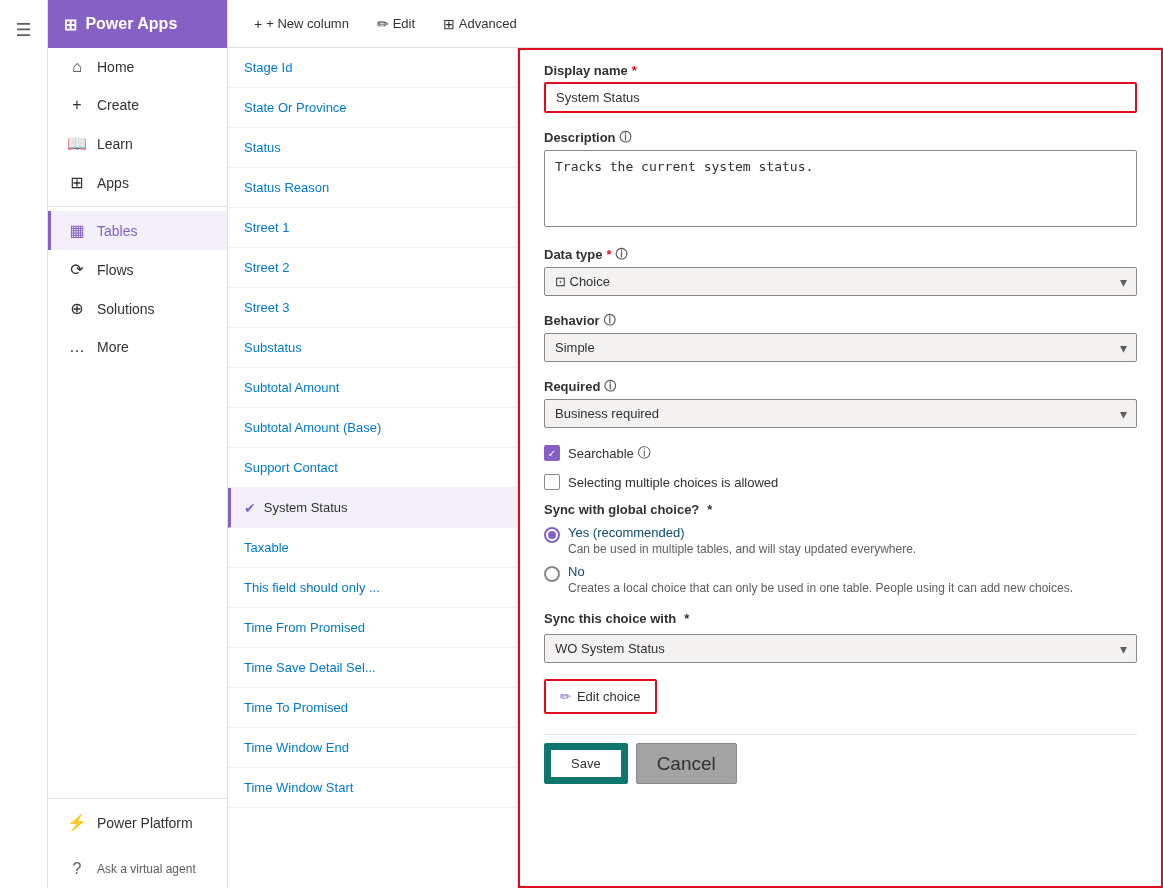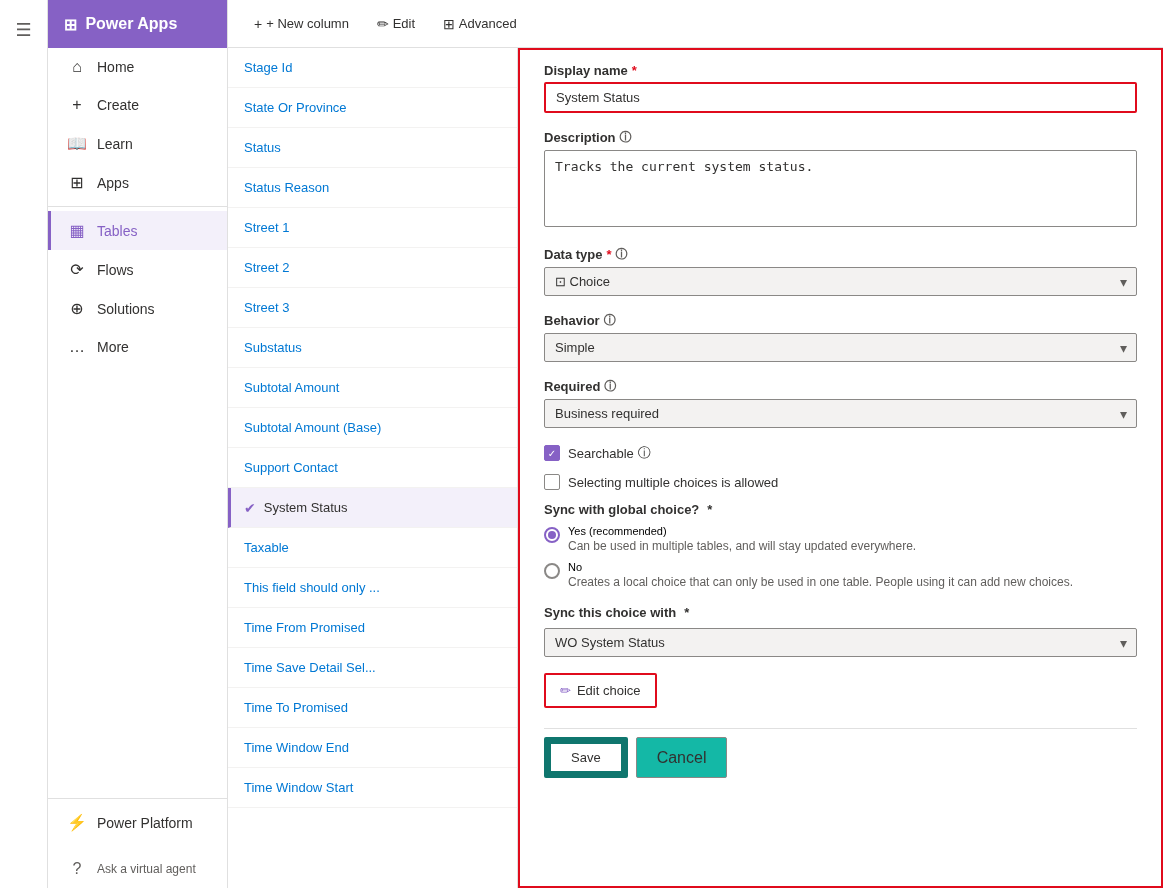--- a/index.html
+++ b/index.html
@@ -264,21 +264,21 @@
       flex-shrink: 0;
     }
     .radio-btn.selected::after {
       content: '';
       width: 8px;
       height: 8px;
       background: #8661c5;
       border-radius: 50%;
     }
     .radio-btn.unselected { border-color: #8a8886; }
-    .radio-label { font-size: 11px; color: #000000; }
+    .radio-label { font-size: 13px; color: #0c4a6e; }
     .radio-desc { font-size: 12px; color: #605e5c; margin-top: 2px; }
 
     .section-title {
       font-size: 13px;
       font-weight: 600;
       color: #323130;
       margin-bottom: 8px;
       display: flex;
       align-items: center;
       gap: 8px;
@@ -312,24 +312,24 @@
       padding: 6px 20px;
       background: #fff;
       border: 7px solid #0f766e;
       border-radius: 2px;
       font-size: 13px;
       cursor: pointer;
       color: #323130;
     }
     .btn-cancel {
       padding: 6px 20px;
-      background: #14b8a6;
+      background: #a3a3a3;
       border: 1px solid #8a8886;
       border-radius: 2px;
-      font-size: 16px;
+      font-size: 19px;
       cursor: pointer;
       color: #323130;
     }
 
     
     ::-webkit-scrollbar { width: 6px; }
     ::-webkit-scrollbar-track { background: #f1f1f1; }
     ::-webkit-scrollbar-thumb { background: #c8c6c4; border-radius: 3px; }
 
     .top-bar-full {

